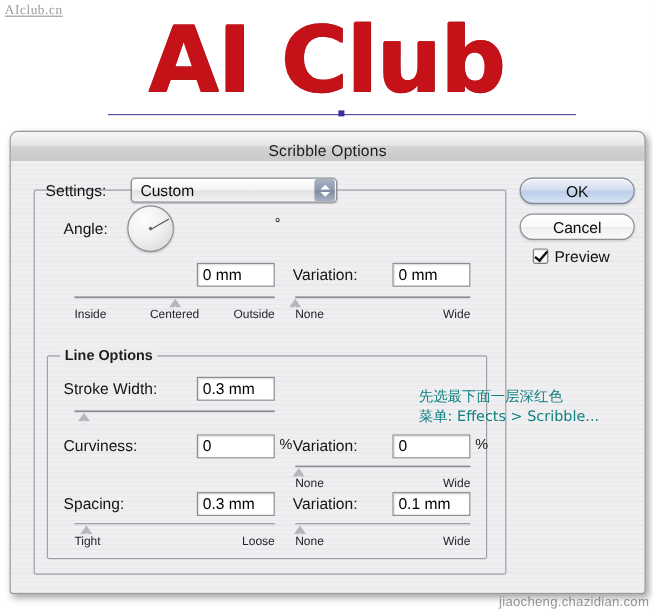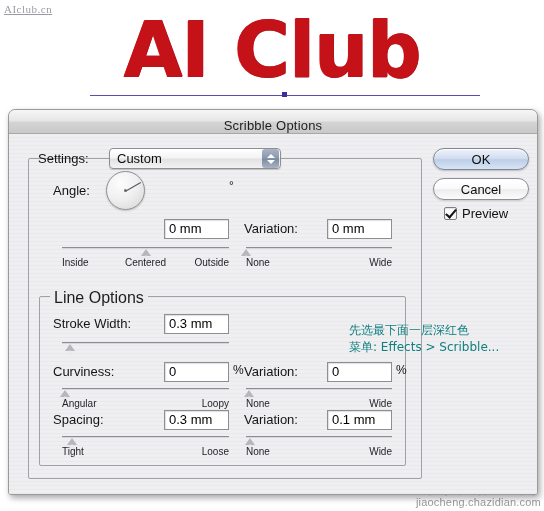--- a/index.html
+++ b/index.html
@@ -128,23 +128,24 @@
   .groupbox {
     position: absolute;
     border: 1px solid #a0a0a6;
     border-radius: 2px;
   }
   .groupbox-label {
     position: absolute;
     top: -8px; left: 10px;
     padding: 0 4px;
     background: #ececee;
-    font-size: 16px;
+    font-size: 12px;
     color: #1d1d1d;
     white-space: nowrap;
+    font-weight: bold;
   }
 
   
   .field-label {
     position: absolute;
     font-size: 13px;
     color: #141414;
     white-space: nowrap;
   }
   .unit-label {
@@ -419,26 +420,20 @@
 
     <div class="slider" style="left:53px; top:207px; width:167px;">
       <div class="slider-track"></div>
       <div class="slider-thumb" style="left:5%;"></div>
     </div>
 
     <div class="field-label" style="left:44px; top:230px;">Curviness:</div>
     <div class="textbox" style="left:155px; top:228px; width:65px;">0</div>
     <div class="unit-label" style="left:224px; top:229px;">%</div>
 
-    <div class="slider" style="left:53px; top:253px; width:167px;">
-      <div class="slider-track"></div>
-      <div class="slider-thumb" style="left: 2%;"></div>
-      <div class="slider-tick-left">Angular</div>
-      <div class="slider-tick-right">Loopy</div>
-    </div>
 
     <div class="field-label" style="left:235px; top:230px;">Variation:</div>
     <div class="textbox" style="left:318px; top:228px; width:65px;">0</div>
     <div class="unit-label" style="left:387px; top:229px;">%</div>
 
     <div class="slider" style="left:237px; top:253px; width:146px;">
       <div class="slider-track"></div>
       <div class="slider-thumb" style="left: 2%;"></div>
       <div class="slider-tick-left">None</div>
       <div class="slider-tick-right">Wide</div>

